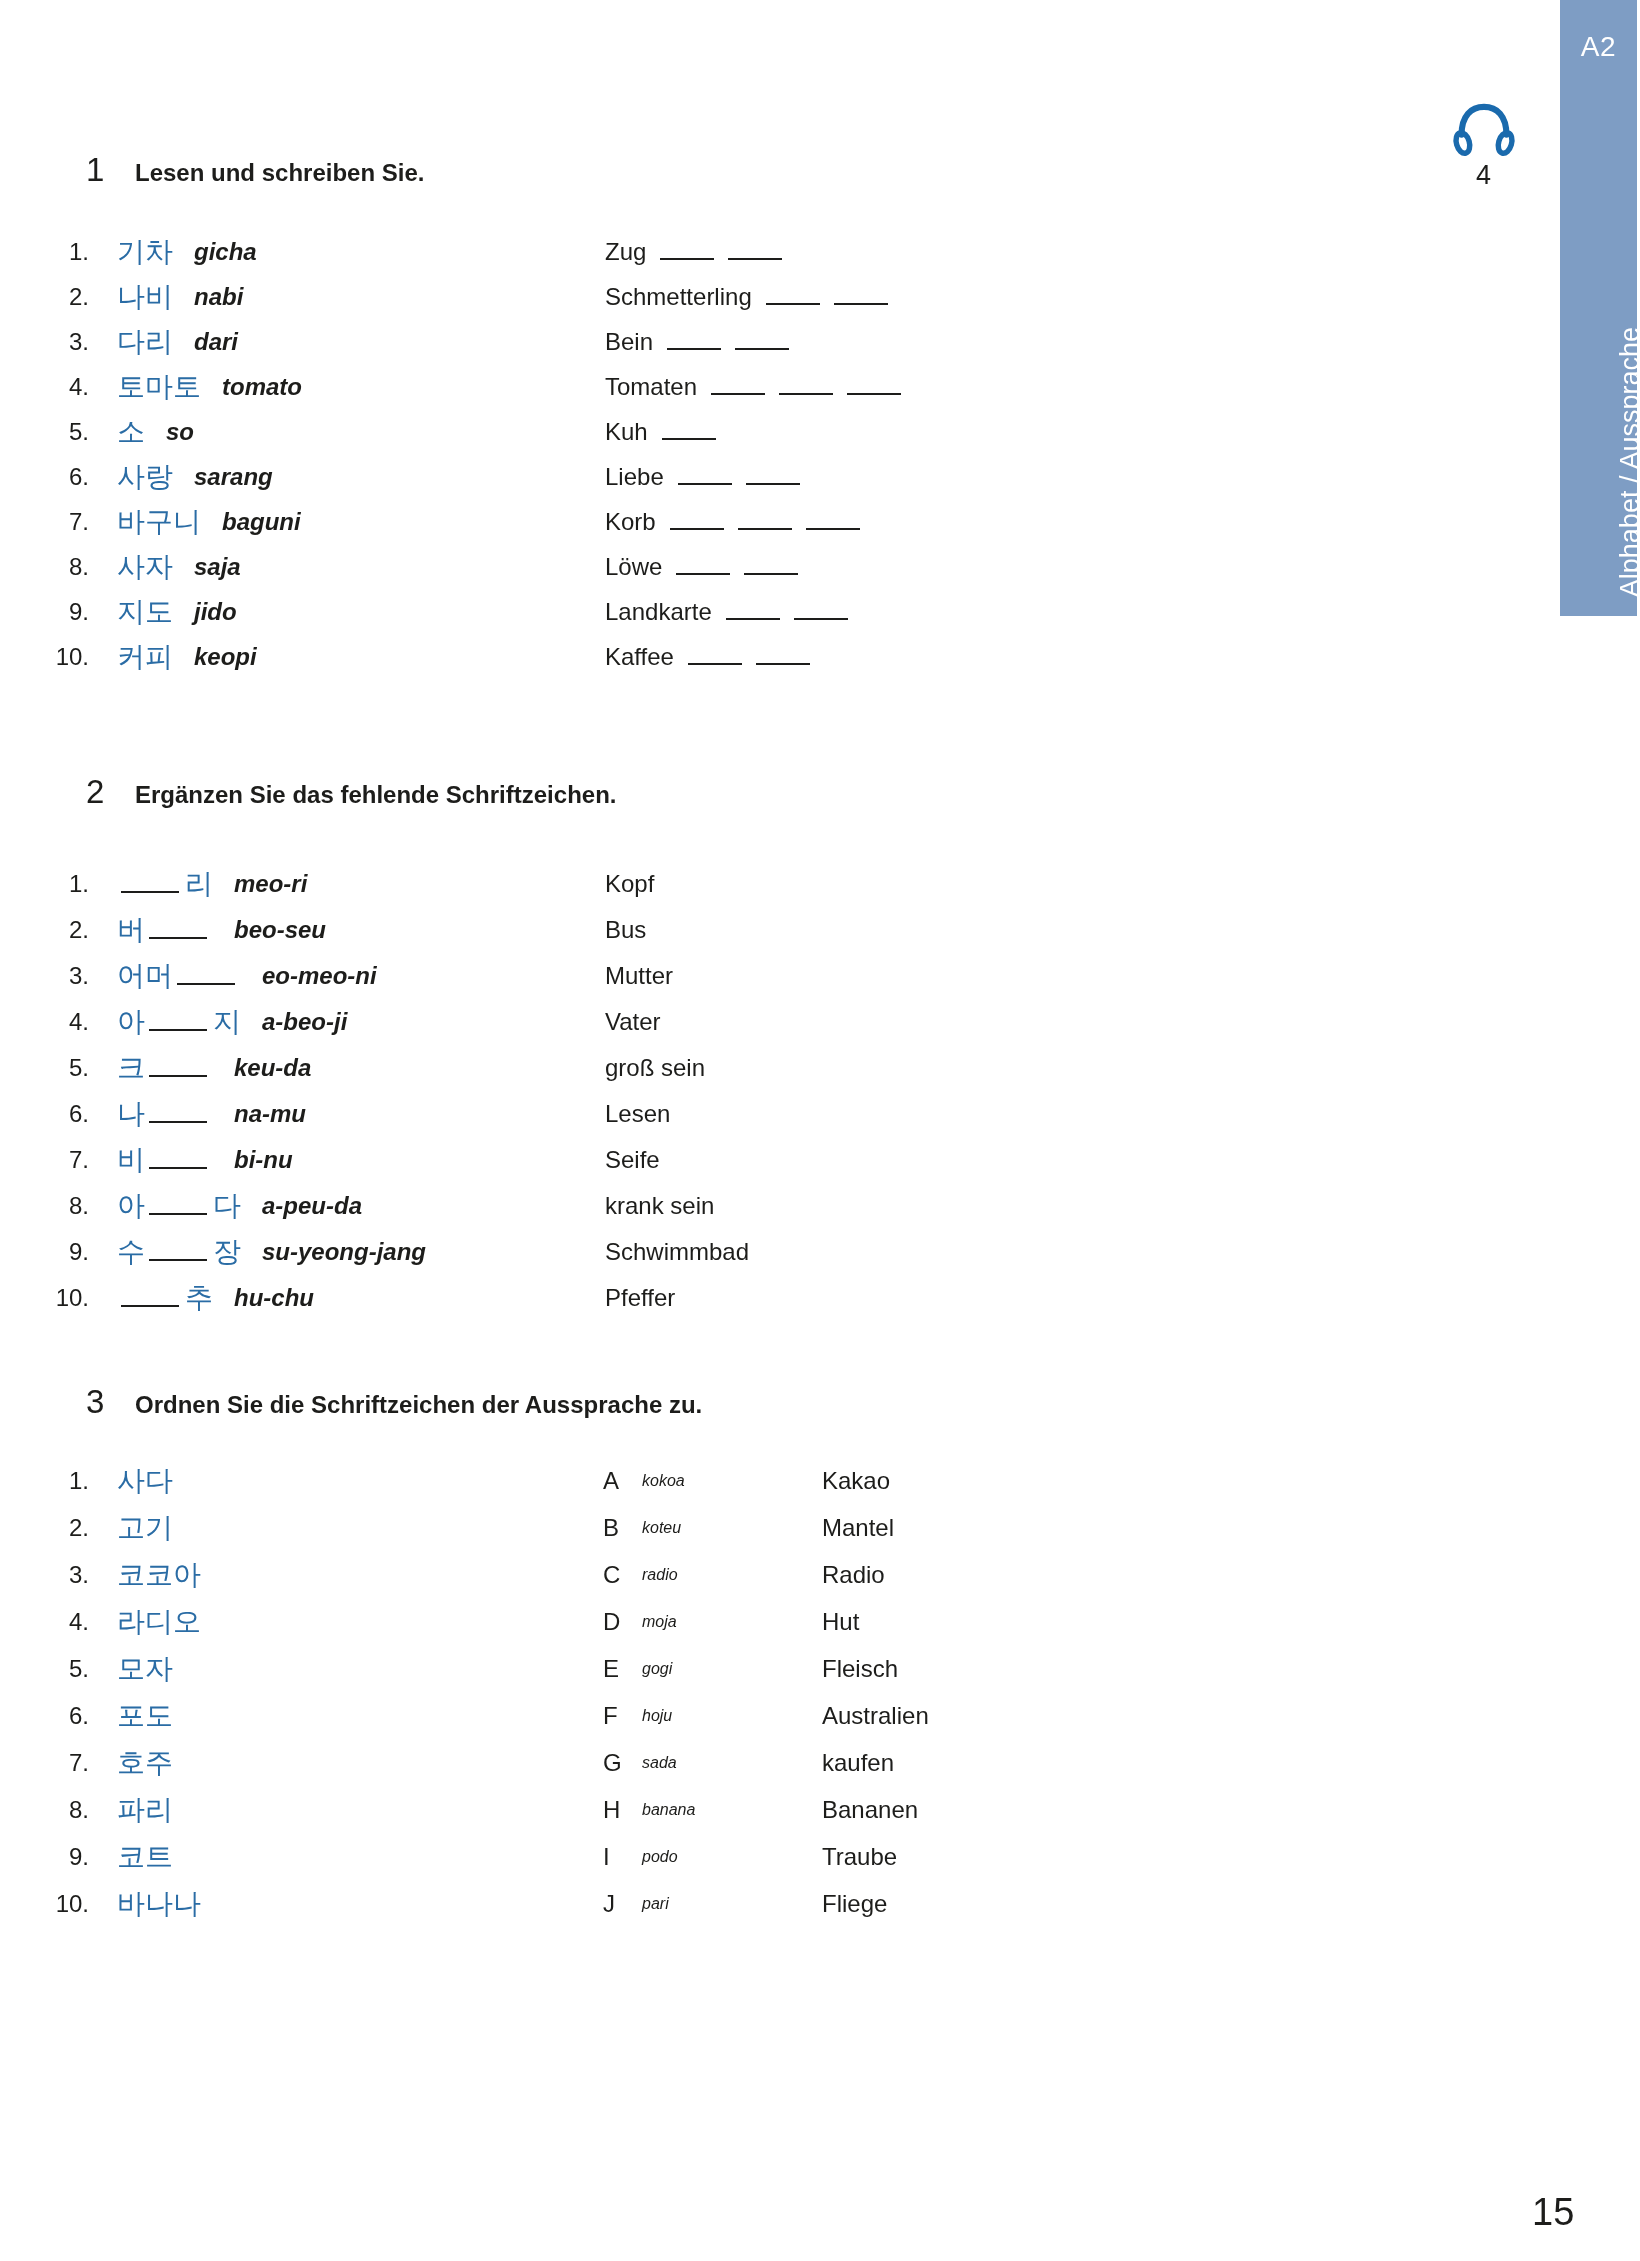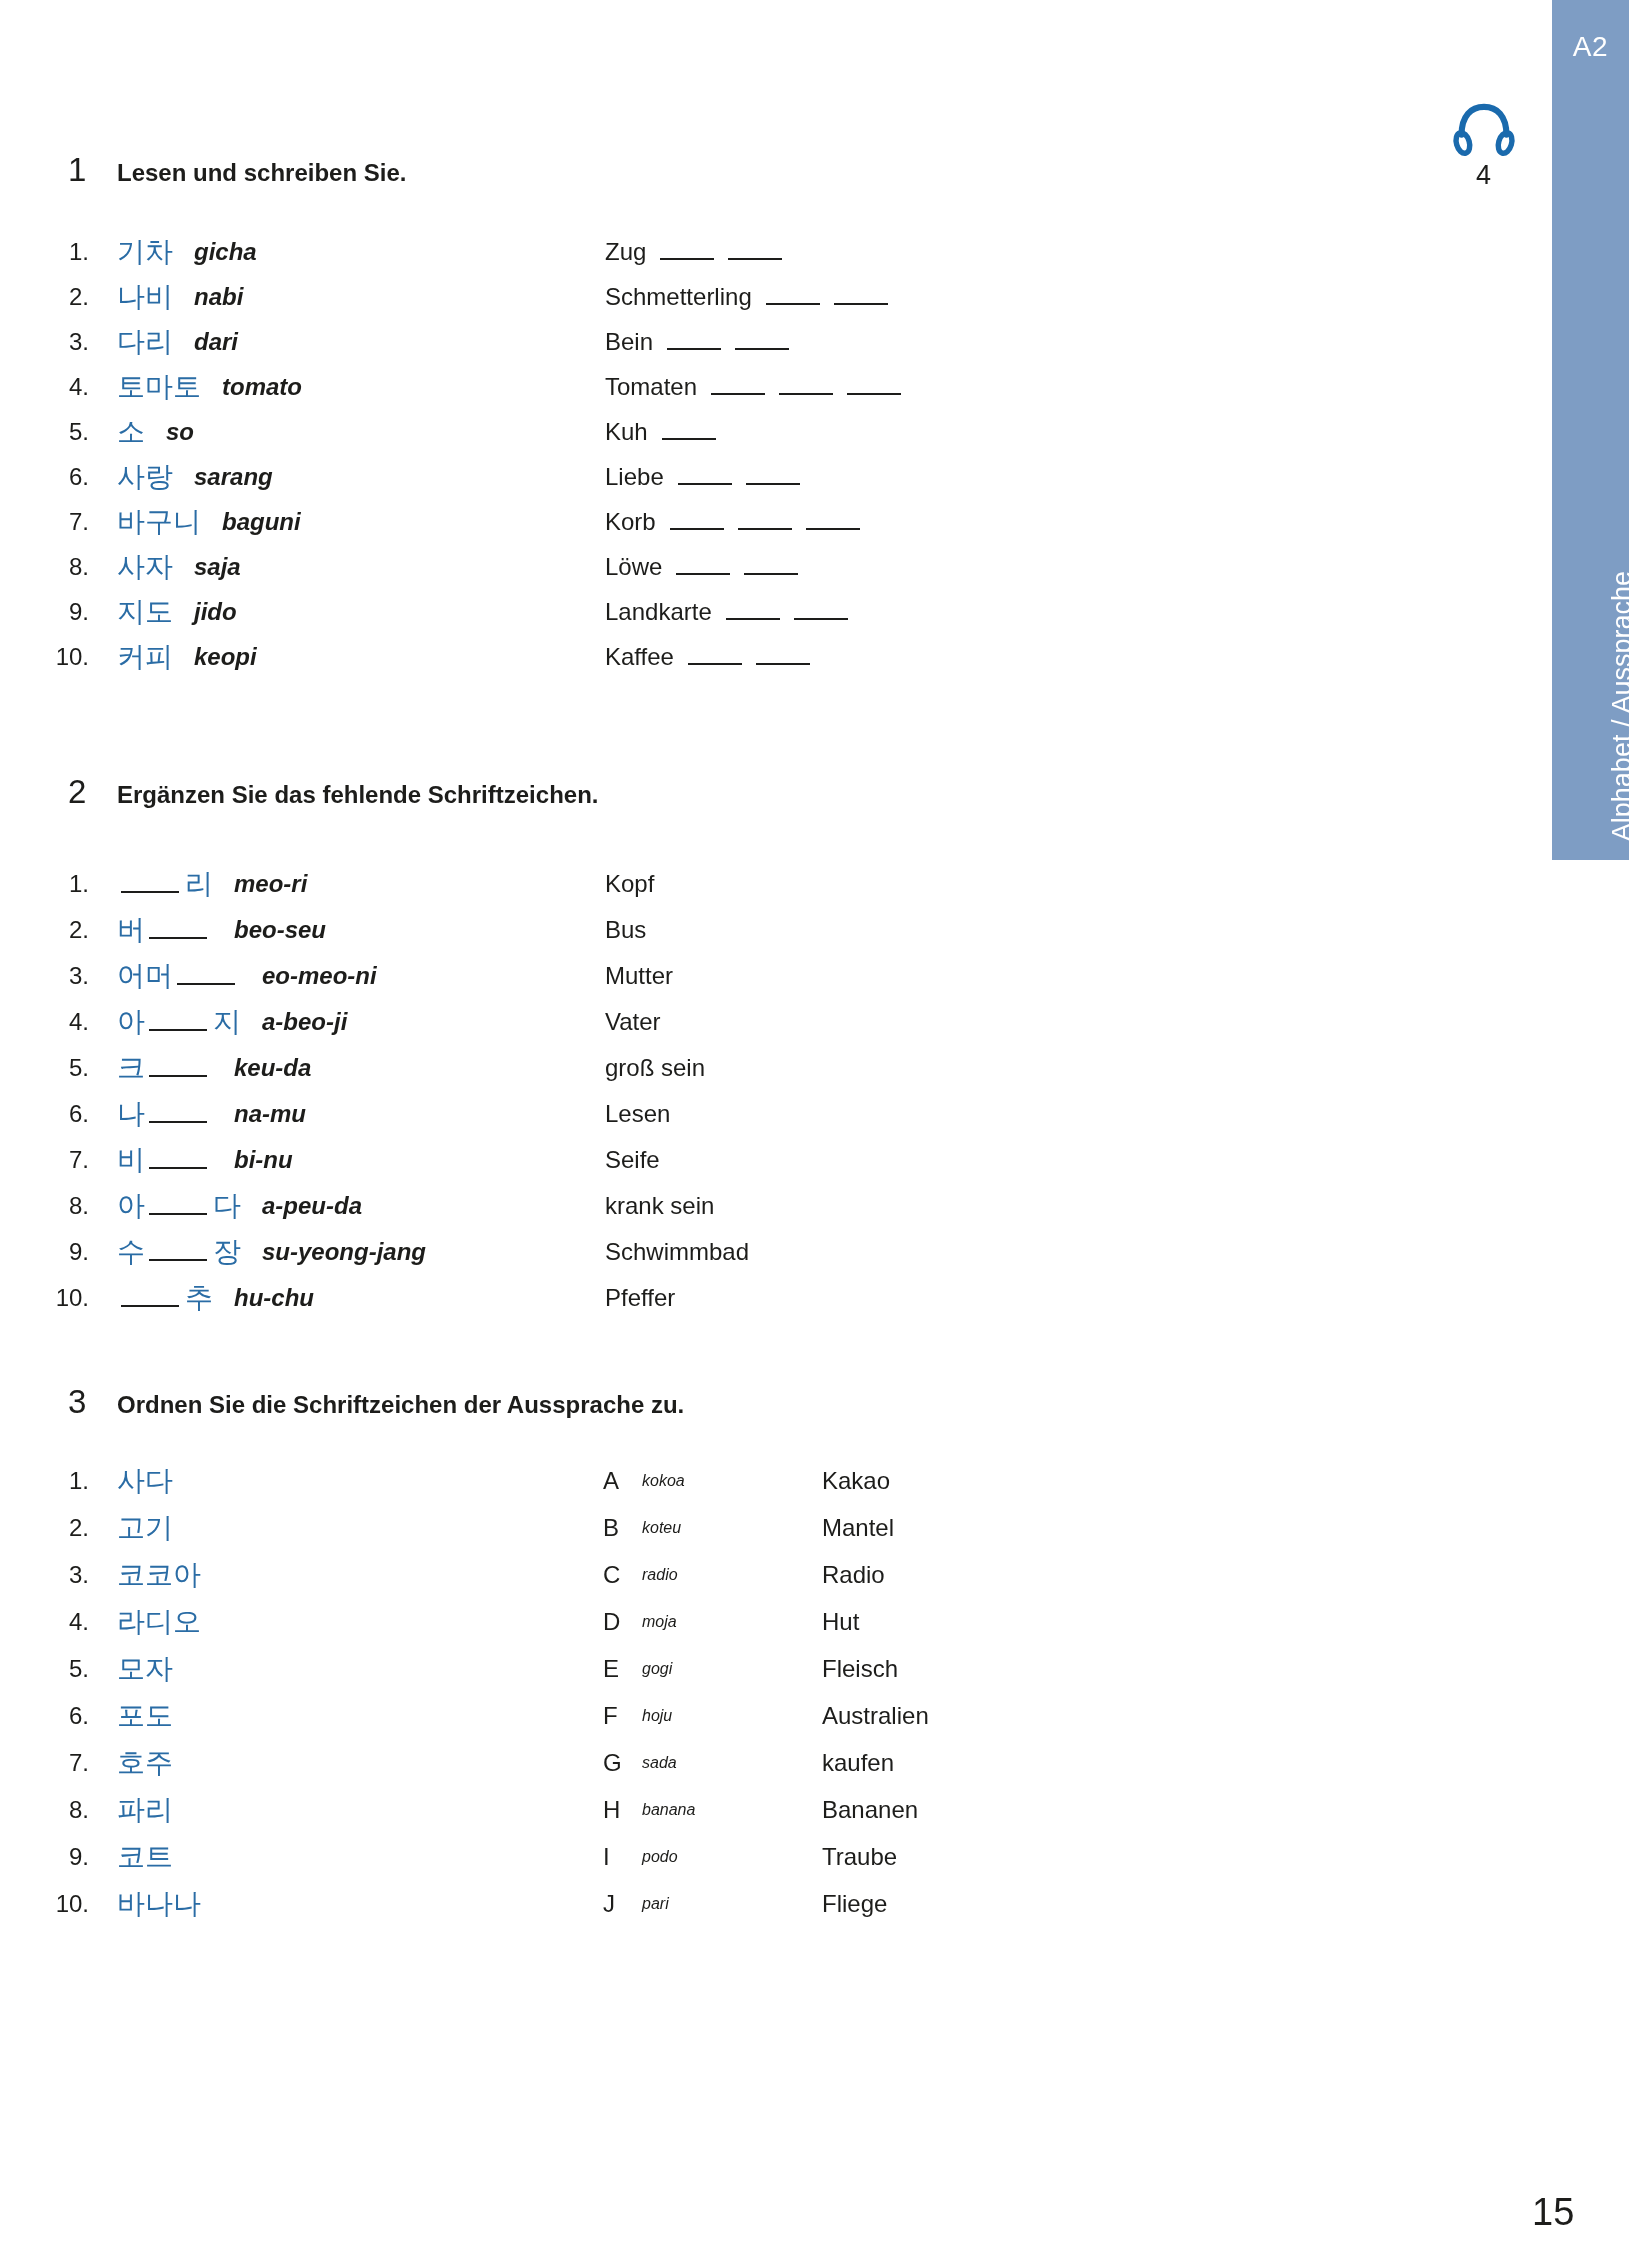--- a/index.html
+++ b/index.html
@@ -8,21 +8,21 @@
     --ink:#1d1d1b;
   }
   html,body{margin:0;padding:0;}
   body{
     width:1641px;height:2261px;position:relative;background:#ffffff;
     font-family:"Liberation Sans",sans-serif;color:var(--ink);
     overflow:hidden;
   }
   
   .sidebar{
-    position:absolute;top:0;right:12px;width:77px;height:860px;
+    position:absolute;top:0;right:4px;width:77px;height:616px;
     background:var(--sidebar);
   }
   .sidebar .a2{
     display:block;color:#ffffff;font-size:28px;text-align:center;
     margin-top:31px;letter-spacing:0.7px;
   }
   .sidebar .vlabel{
     position:absolute;bottom:18.5px;left:50%;
     transform:translateX(-50%);
     writing-mode:vertical-rl;rotate:180deg;
@@ -31,21 +31,21 @@
   
   .audio{
     position:absolute;left:1448px;top:98px;width:71px;text-align:center;
   }
   .audio .track{font-size:27px;margin-top:0px;color:var(--ink);}
   
   .exercise{position:absolute;left:0;width:1555px;}
   #ex1{top:143px;--rowh:45px;}
   #ex2{top:765px;--rowh:46px;}
   #ex3{top:1375px;--rowh:47px;}
-  .ex-header{padding-left:68px;line-height:54px;white-space:nowrap;}
+  .ex-header{padding-left:86px;line-height:54px;white-space:nowrap;}
   .ex-header .num{display:inline-block;width:49px;font-size:33px;vertical-align:baseline;}
   .ex-header .title{font-size:24px;font-weight:600;}
   .rows{margin-top:25.6px;}
   #ex2 .rows{margin-top:35px;}
   #ex3 .rows{margin-top:21px;}
   .row{position:relative;height:var(--rowh);display:flex;align-items:center;}
   .row .n{flex:0 0 89px;width:89px;text-align:right;font-size:24px;}
   .kr{
     font-size:28px;color:var(--accent);white-space:nowrap;margin-left:28px;
     line-height:1;

